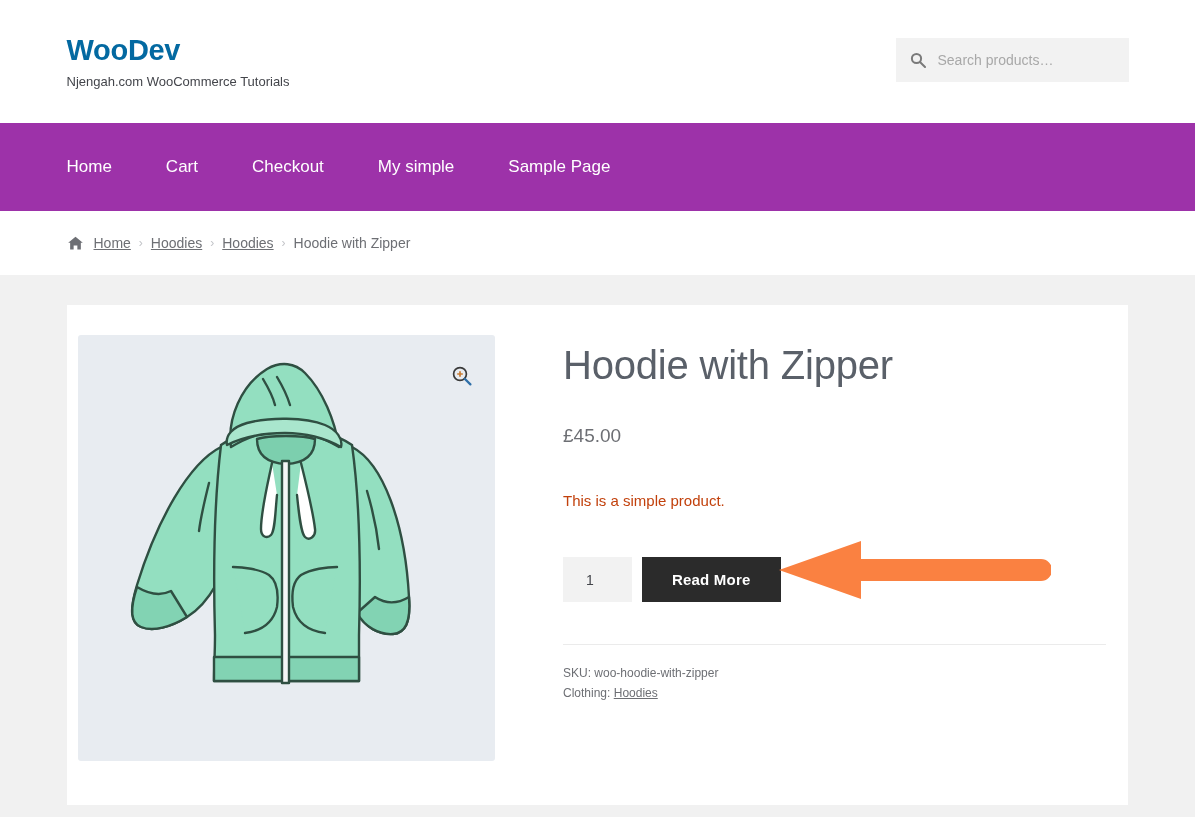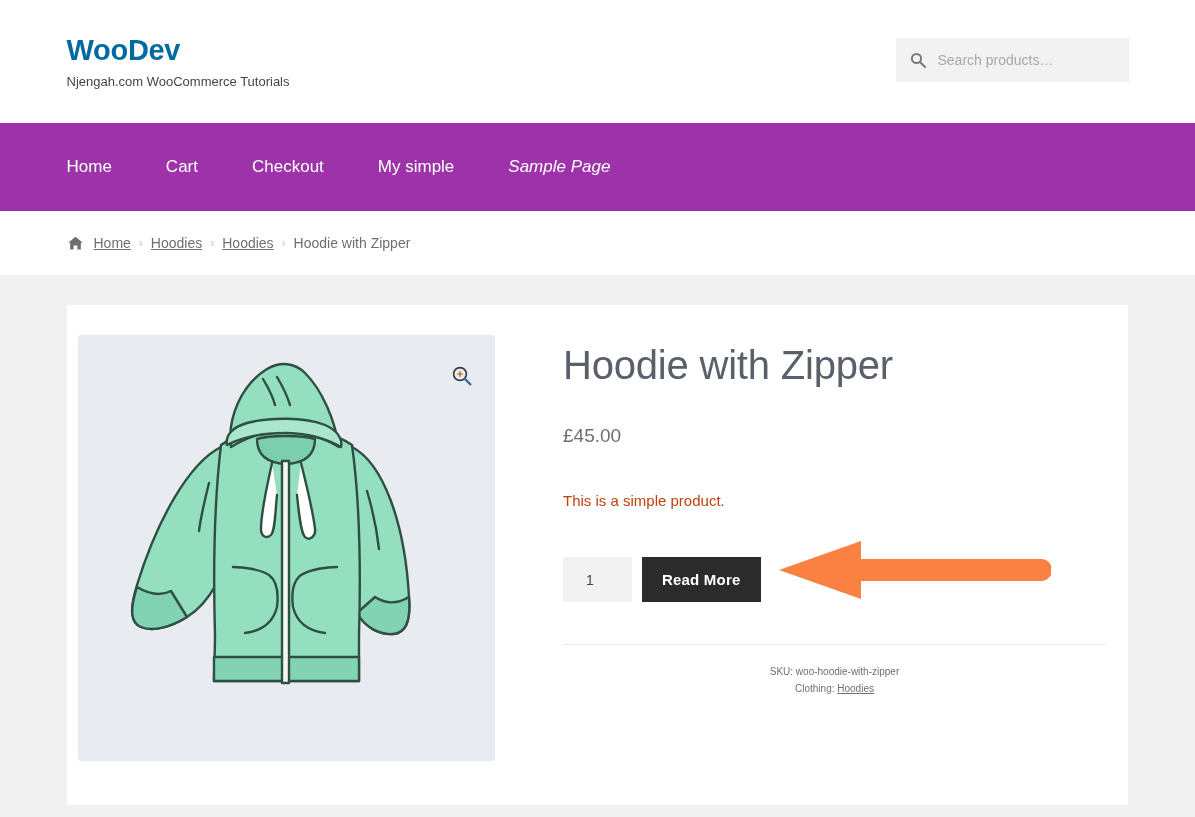--- a/index.html
+++ b/index.html
@@ -81,21 +81,21 @@
     align-items: center;
     justify-content: space-between;
   }
   .nav-links {
     display: flex;
     align-items: center;
     list-style: none;
     margin: 0; padding: 0;
   }
   .nav-links li { margin-right: 54px; }
-  .nav-links li:last-child { margin-right: 12px; font-style: italic; }
+  .nav-links li:last-child { margin-right: 12px; }
   .nav-links a {
     color: #ffffff;
     text-decoration: none;
     font-size: 17px;
     font-weight: 400;
   }
   .cart-area {
     display: flex;
     align-items: center;
   }
@@ -228,39 +228,38 @@
     font-family: "Liberation Sans", sans-serif;
     font-size: 14px;
     color: #43454b;
     outline: none;
   }
   .add-btn {
     margin-left: 10px;
     background: #2b2b2b;
     color: #ffffff;
     border: 0;
-    padding: 0 20px;
+    padding: 0 30px;
     height: 45px;
     font-family: "Liberation Sans", sans-serif;
     font-size: 15px;
     font-weight: bold;
     cursor: pointer;
     letter-spacing: 0.2px;
   }
   .meta-divider {
     border: 0;
     border-top: 1px solid #ebebeb;
     margin: 0 0 19px 0;
     width: 543px;
   }
   .product-meta {
-    font-size: 10px;
+    font-size: 12px;
     color: #6d6f74;
     line-height: 1.65;
-    text-align: center;
   }
   .product-meta a {
     color: #6d6f74;
     text-decoration: underline;
   }
 
   
   .annotation-arrow {
     position: absolute;
     left: 779px;

